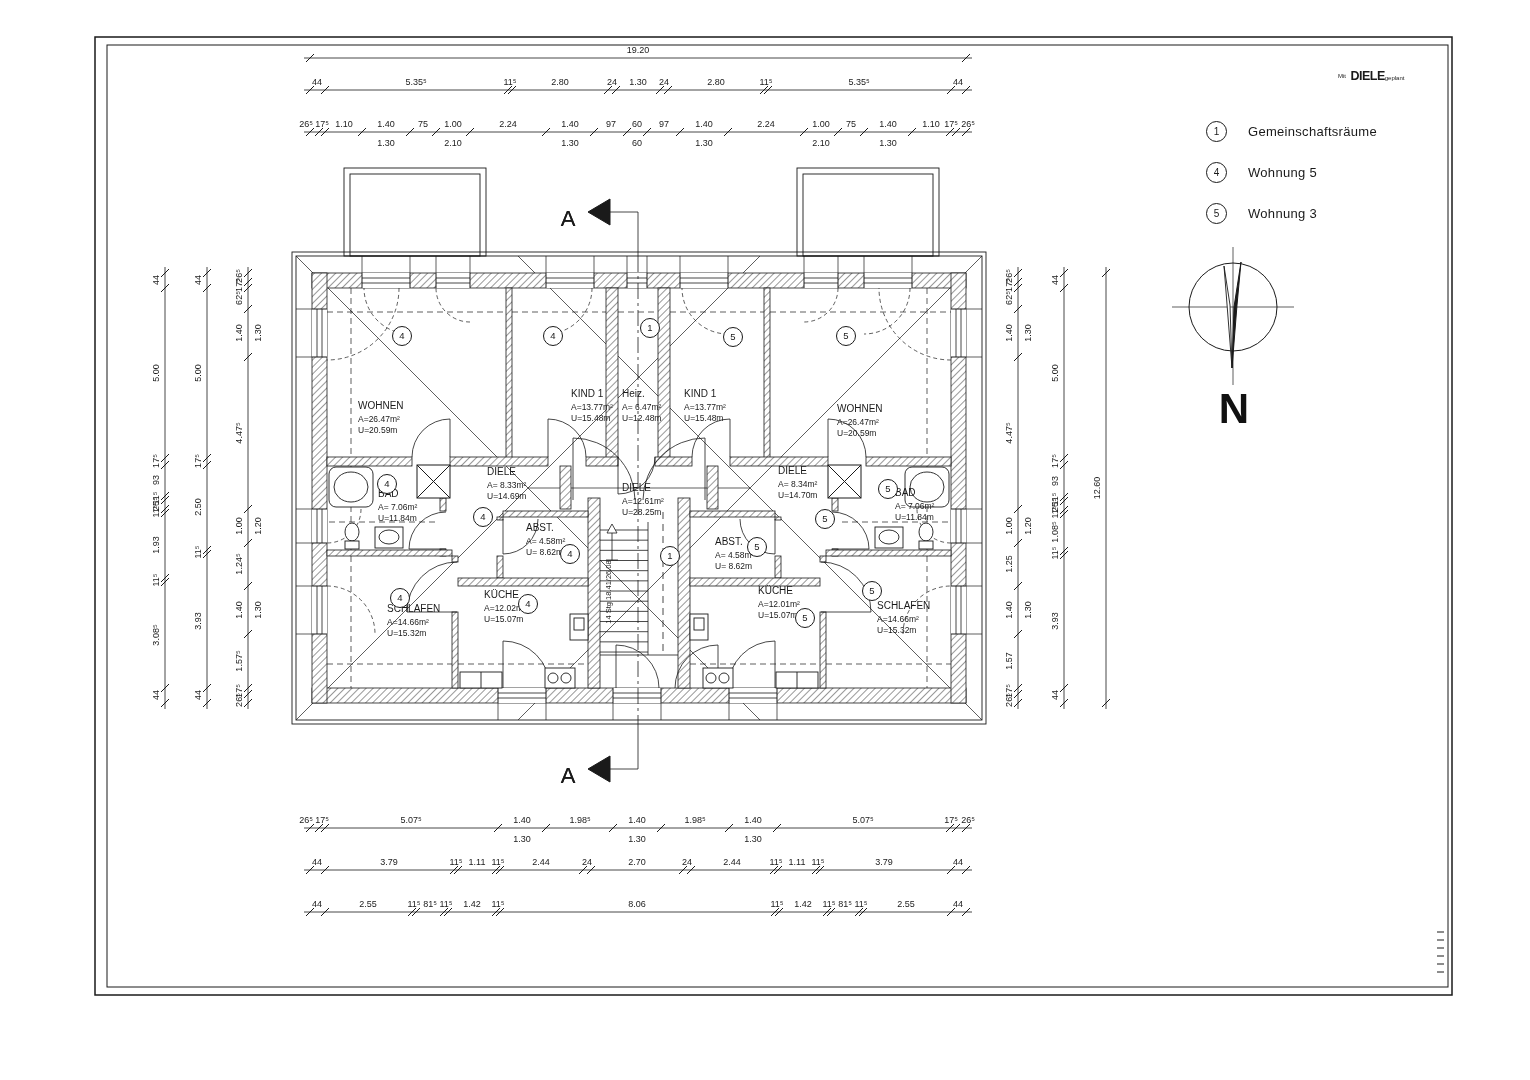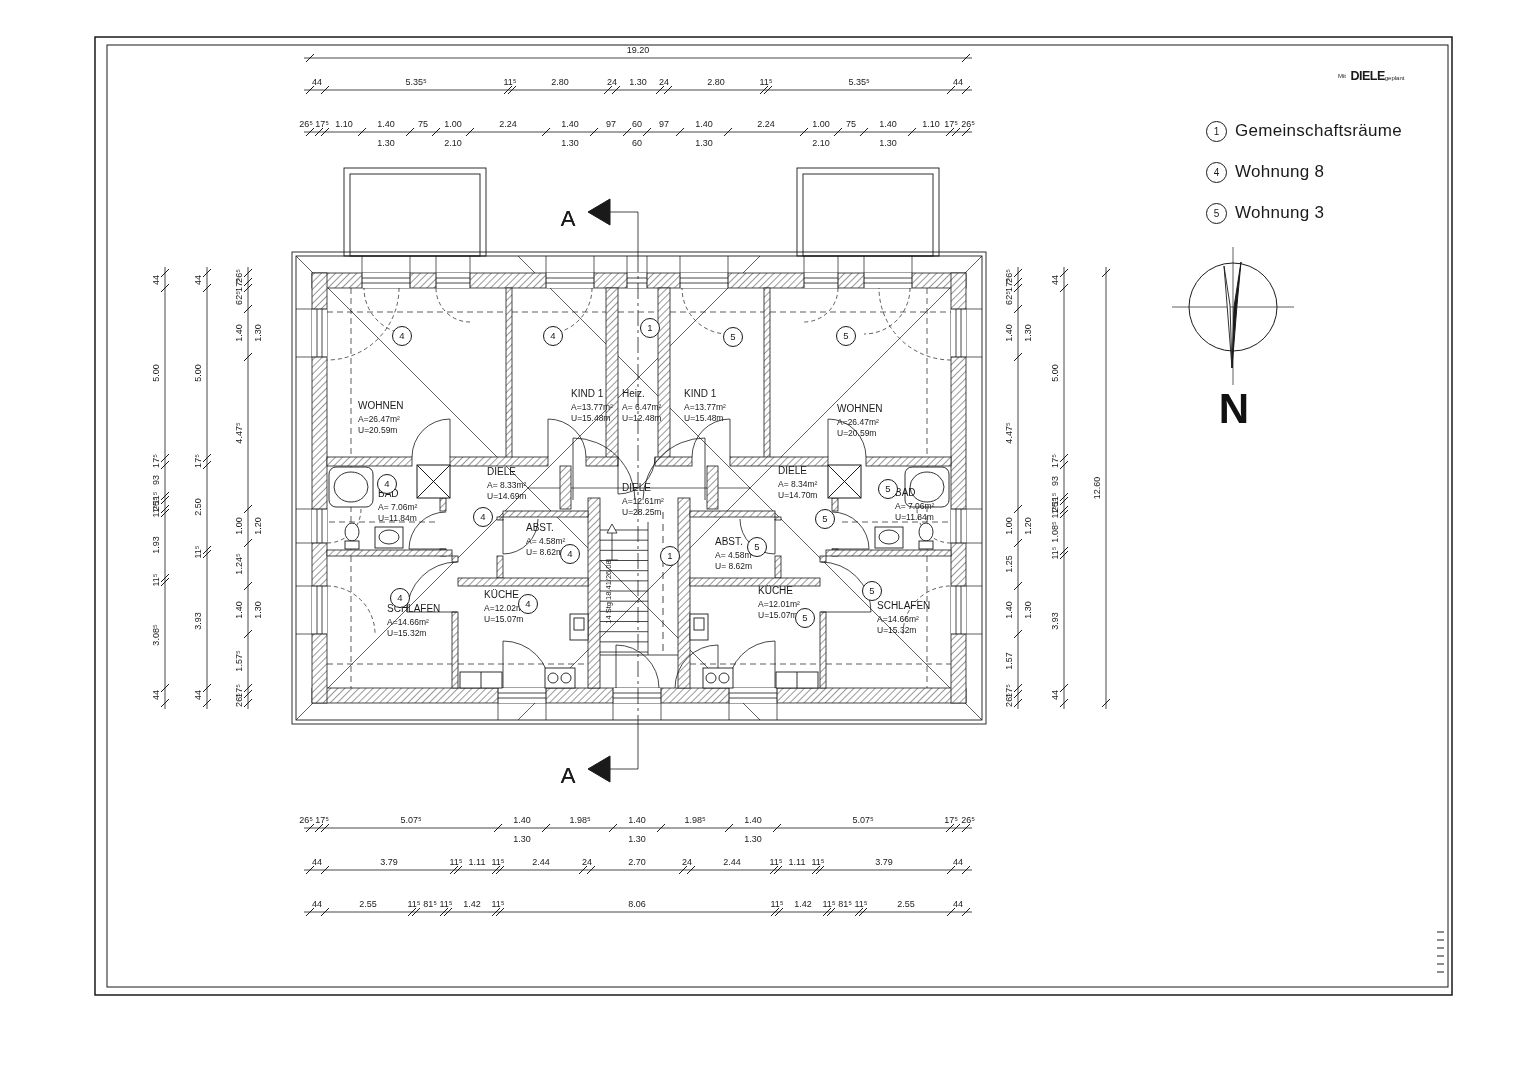--- a/index.html
+++ b/index.html
@@ -4,21 +4,21 @@
 <style>
   html,body{margin:0;padding:0;background:#ffffff;}
   body{width:1530px;height:1080px;position:relative;overflow:hidden;
        font-family:"Liberation Sans",sans-serif;color:#1a1a1a;}
   #plan-svg{position:absolute;left:0;top:0;}
   .legend{position:absolute;left:1206px;top:120px;}
   .legend-row{display:flex;align-items:center;margin-bottom:19px;height:22px;}
   .legend-circle{display:inline-flex;align-items:center;justify-content:center;
        width:19px;height:19px;border:1.3px solid #1a1a1a;border-radius:50%;
        font-size:10px;flex:0 0 auto;}
-  .legend-label{margin-left:8px;font-size:17px;letter-spacing:.3px;}
+  .legend-label{margin-left:21px;font-size:13px;letter-spacing:.3px;}
   .logo{position:absolute;left:1338px;top:66px;white-space:nowrap;}
   .logo-pre{font-size:6px;vertical-align:2px;}
   .logo-brand{font-size:12.5px;font-weight:bold;letter-spacing:-.5px;}
   .logo-suf{font-size:6px;}
 </style>
 </head>
 <body>
 
 <svg id="plan-svg" width="1530" height="1080" viewBox="0 0 1530 1080">
   <defs>
@@ -746,19 +746,19 @@
   <span class="logo-brand">DIELE</span><span class="logo-suf">geplant</span>
 </div>
 
 <div class="legend">
   <div class="legend-row">
     <span class="legend-circle">1</span>
     <span class="legend-label">Gemeinschaftsräume</span>
   </div>
   <div class="legend-row">
     <span class="legend-circle">4</span>
-    <span class="legend-label">Wohnung 8</span>
+    <span class="legend-label">Wohnung 5</span>
   </div>
   <div class="legend-row">
     <span class="legend-circle">5</span>
     <span class="legend-label">Wohnung 3</span>
   </div>
 </div>
 
 </body></html>

